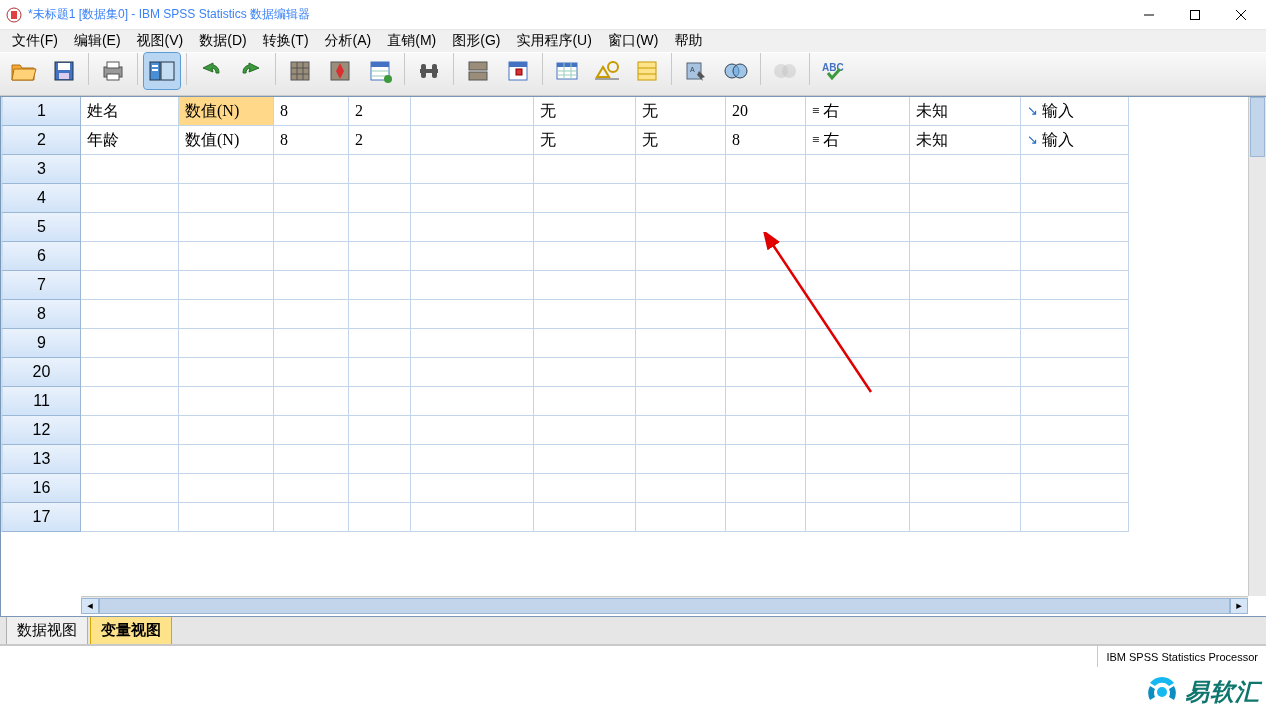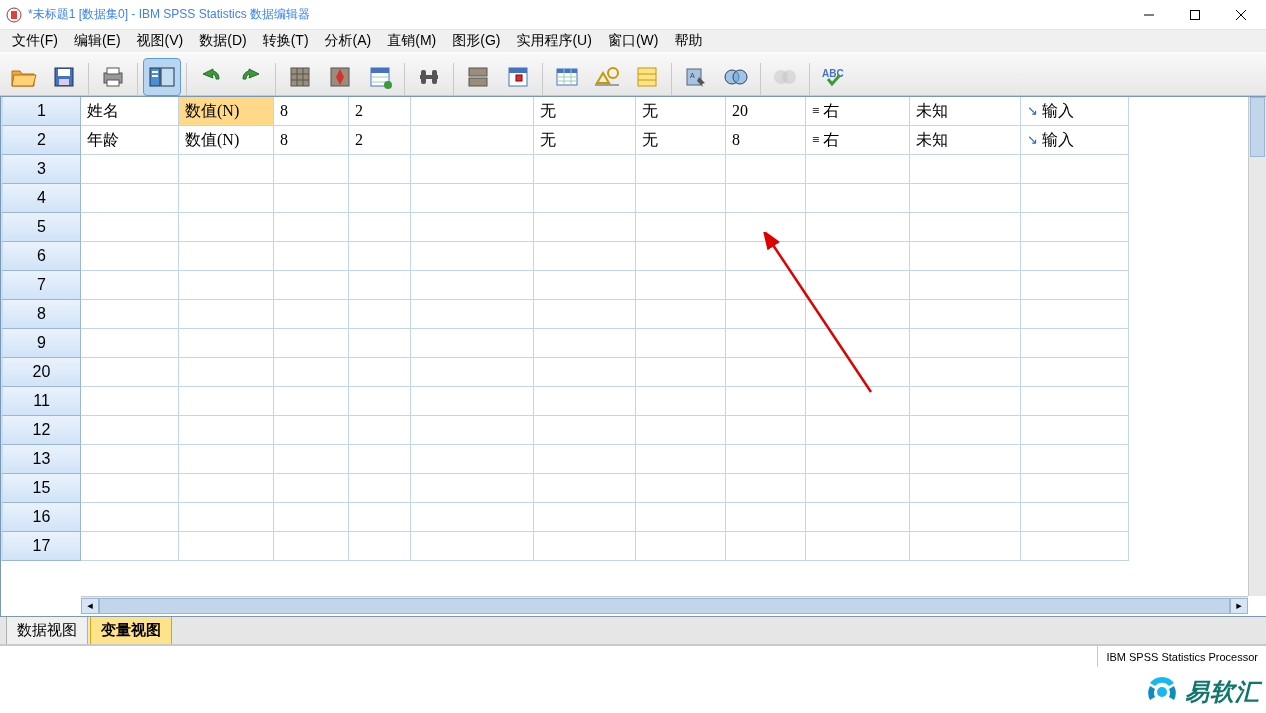--- a/index.html
+++ b/index.html
@@ -9,21 +9,21 @@
   .titlebar { height:30px; display:flex; align-items:center; background:#fff; border-bottom:1px solid #e6e6e6; padding:0 2px 0 6px; }
   .titlebar .appicon { width:16px; height:16px; margin-right:6px; position:relative; }
   .title-text { flex:1; font-size:12px; color:#3b82f6; }
   .win-btn { width:46px; height:30px; display:flex; align-items:center; justify-content:center; }
 
   
   .menubar { height:22px; background:#f0f0f0; display:flex; align-items:center; padding:0 4px; font-size:14px; }
   .menu-item { padding:2px 8px; cursor:default; }
 
   
-  .toolbar { height:44px; background:linear-gradient(#f9f9f9,#e7e7e7); border-top:1px solid #fff; border-bottom:1px solid #c9c9c9; display:flex; align-items:flex-end; padding:0 6px; gap:4px; }
+  .toolbar { height:44px; background:linear-gradient(#f9f9f9,#e7e7e7); border-top:1px solid #fff; border-bottom:1px solid #c9c9c9; display:flex; align-items:flex-start; padding:0 6px; gap:4px; }
   .tool-btn { width:36px; height:36px; display:flex; align-items:center; justify-content:center; border-radius:3px; }
   .tool-btn.selected { background:#b8d6f2; outline:1px solid #5a9cd6; }
   .sep { width:1px; height:32px; background:#c9c9c9; margin:0 2px; }
 
   
   .grid-wrap { position:relative; height:521px; border:1px solid #7b97b6; border-right:none; display:flex; flex-direction:column; }
   .grid-scroll { flex:1; overflow:hidden; background:#fff; position:relative; }
   .grid-header { display:flex; height:26px; }
   .corner-cell { width:80px; height:26px; background:linear-gradient(#eaf2fc,#d1e3f8); border-right:1px solid #9ab7d6; border-bottom:1px solid #9ab7d6; border-left:2px solid #cadef3; border-top:2px solid #cadef3; }
   .col-header { height:26px; background:linear-gradient(#eaf2fc,#d1e3f8); border-right:1px solid #9ab7d6; border-bottom:1px solid #9ab7d6; display:flex; align-items:center; justify-content:center; font-size:16px; font-family:"SimSun",serif; }
@@ -428,34 +428,20 @@
           <div class="cell cw-dec"></div>
           <div class="cell cw-label"></div>
           <div class="cell cw-values"></div>
           <div class="cell cw-missing"></div>
           <div class="cell cw-cols"></div>
           <div class="cell cw-align"></div>
           <div class="cell cw-measure"></div>
           <div class="cell cw-role"></div>
         </div>
         <div class="row">
-          <div class="row-header">15</div>
-          <div class="cell cw-name"></div>
-          <div class="cell cw-type"></div>
-          <div class="cell cw-width"></div>
-          <div class="cell cw-dec"></div>
-          <div class="cell cw-label"></div>
-          <div class="cell cw-values"></div>
-          <div class="cell cw-missing"></div>
-          <div class="cell cw-cols"></div>
-          <div class="cell cw-align"></div>
-          <div class="cell cw-measure"></div>
-          <div class="cell cw-role"></div>
-        </div>
-        <div class="row">
           <div class="row-header">16</div>
           <div class="cell cw-name"></div>
           <div class="cell cw-type"></div>
           <div class="cell cw-width"></div>
           <div class="cell cw-dec"></div>
           <div class="cell cw-label"></div>
           <div class="cell cw-values"></div>
           <div class="cell cw-missing"></div>
           <div class="cell cw-cols"></div>
           <div class="cell cw-align"></div>

